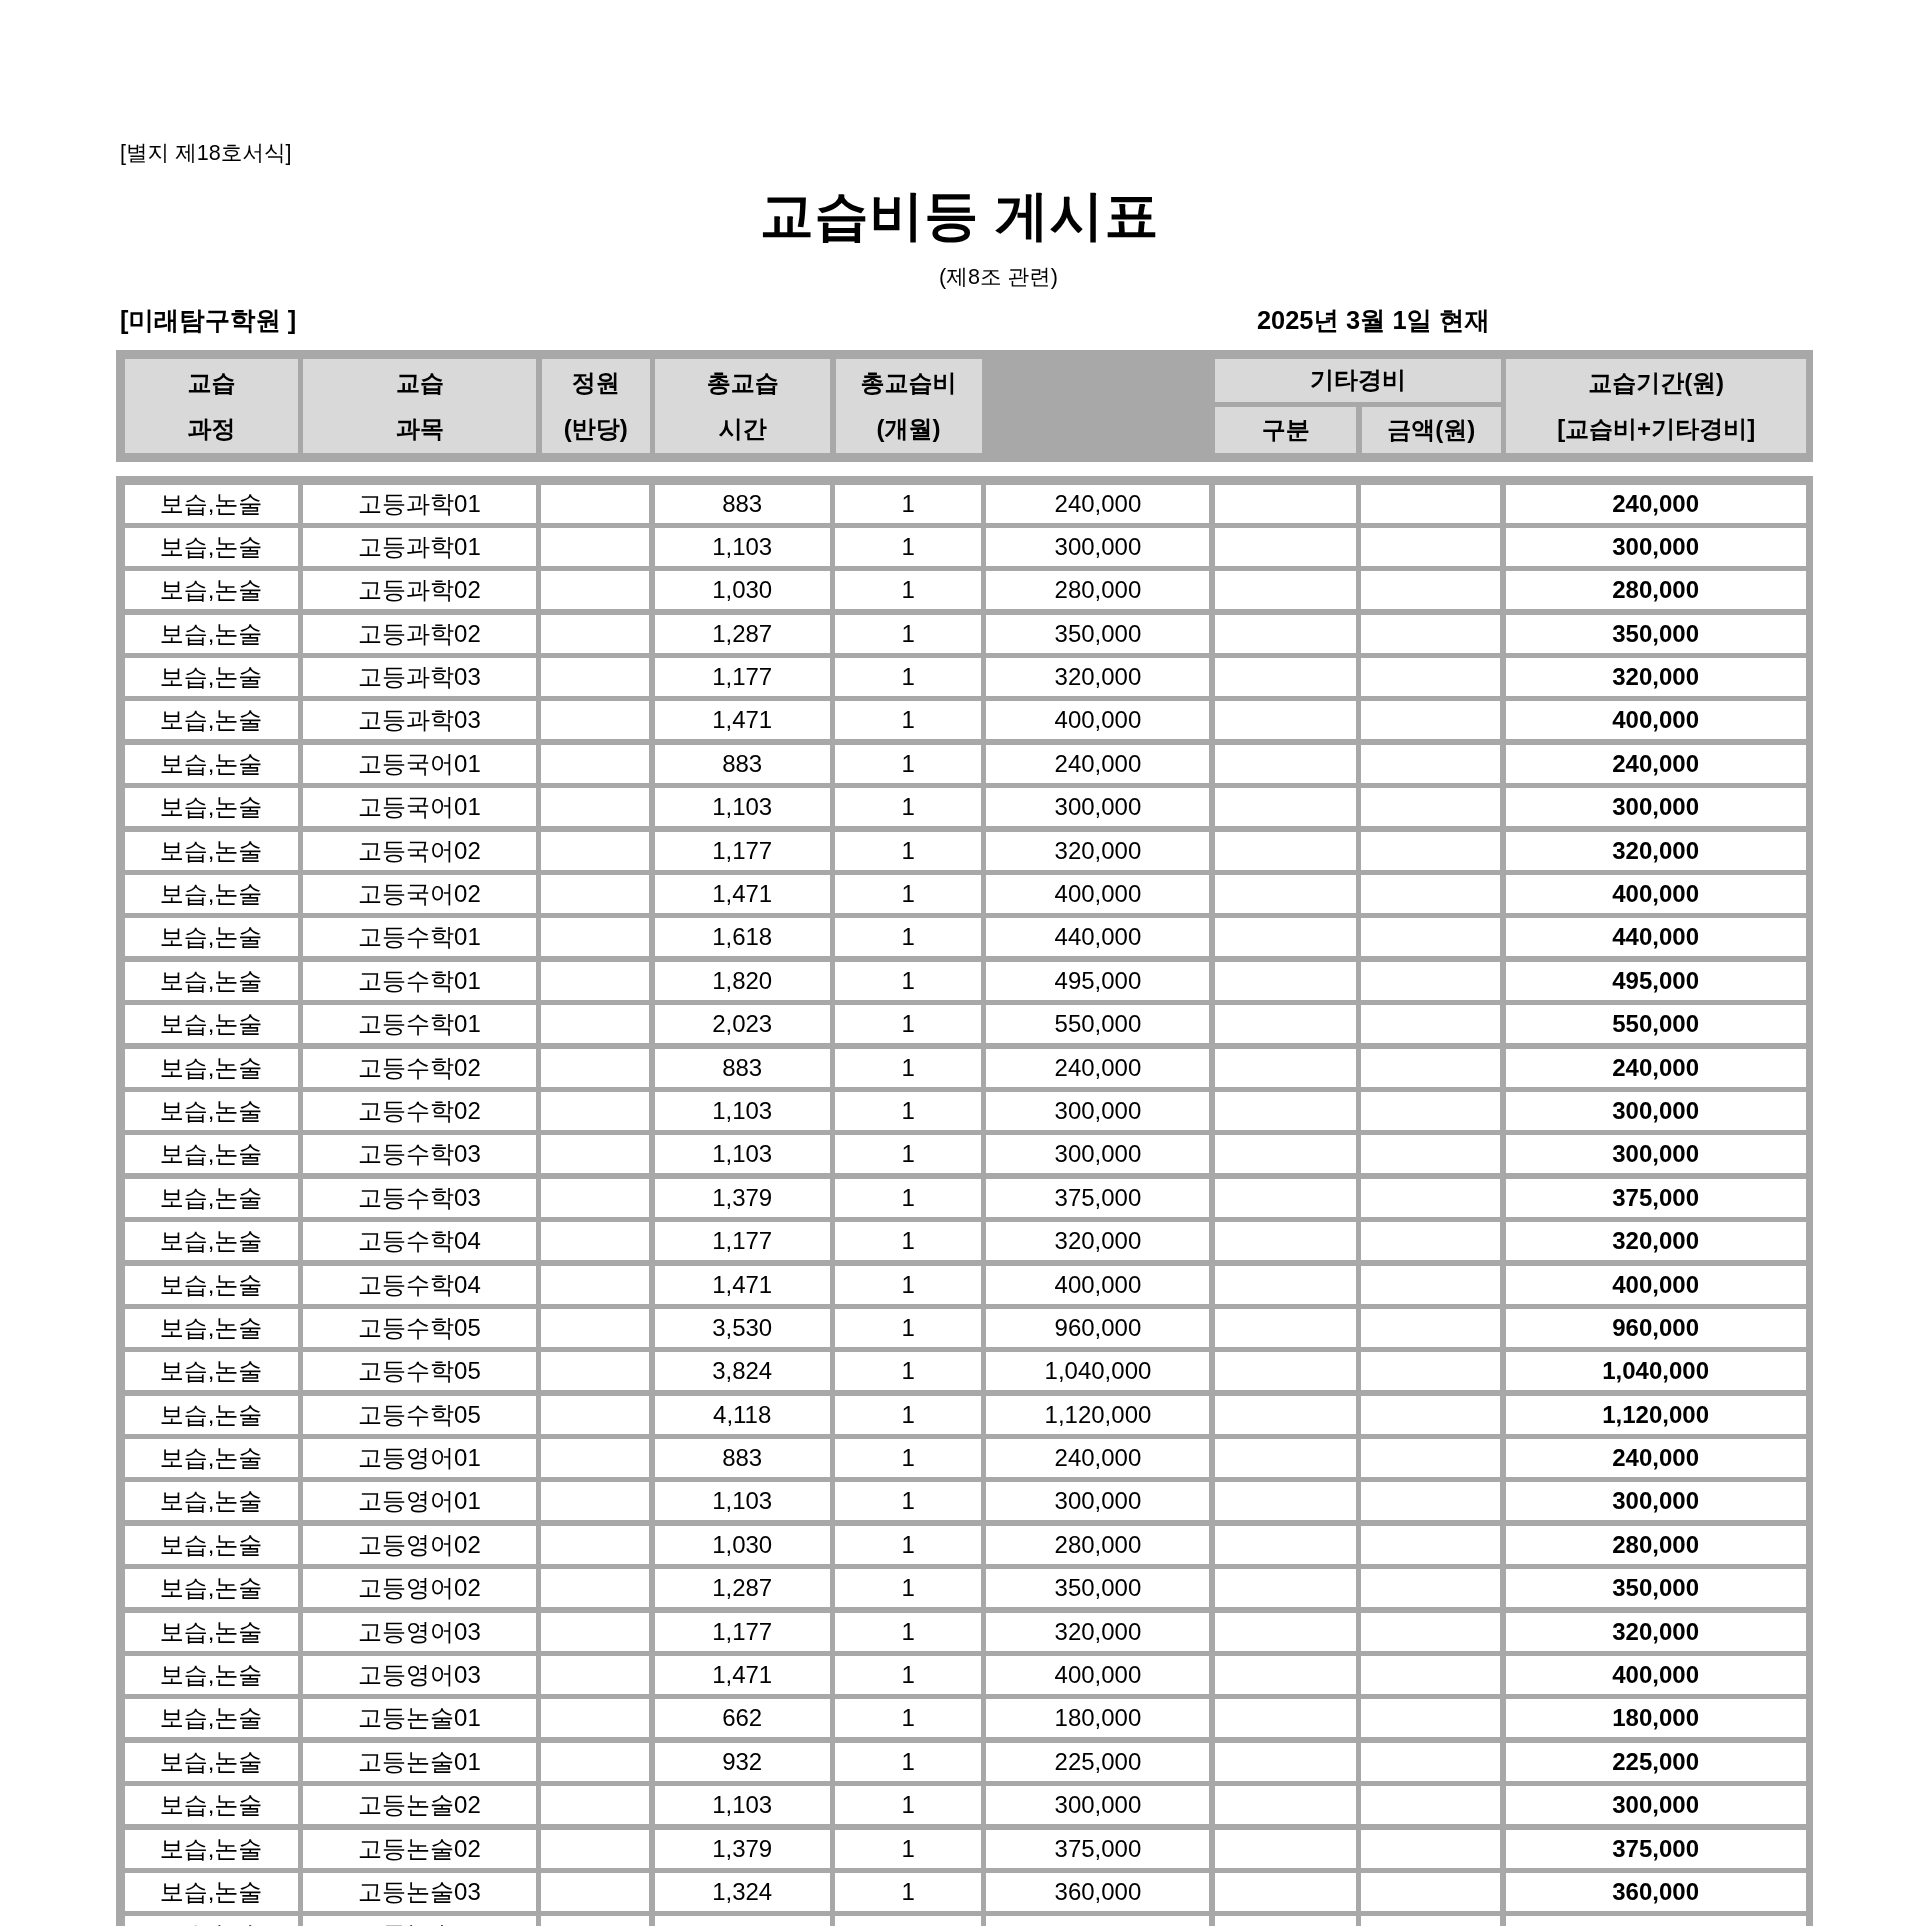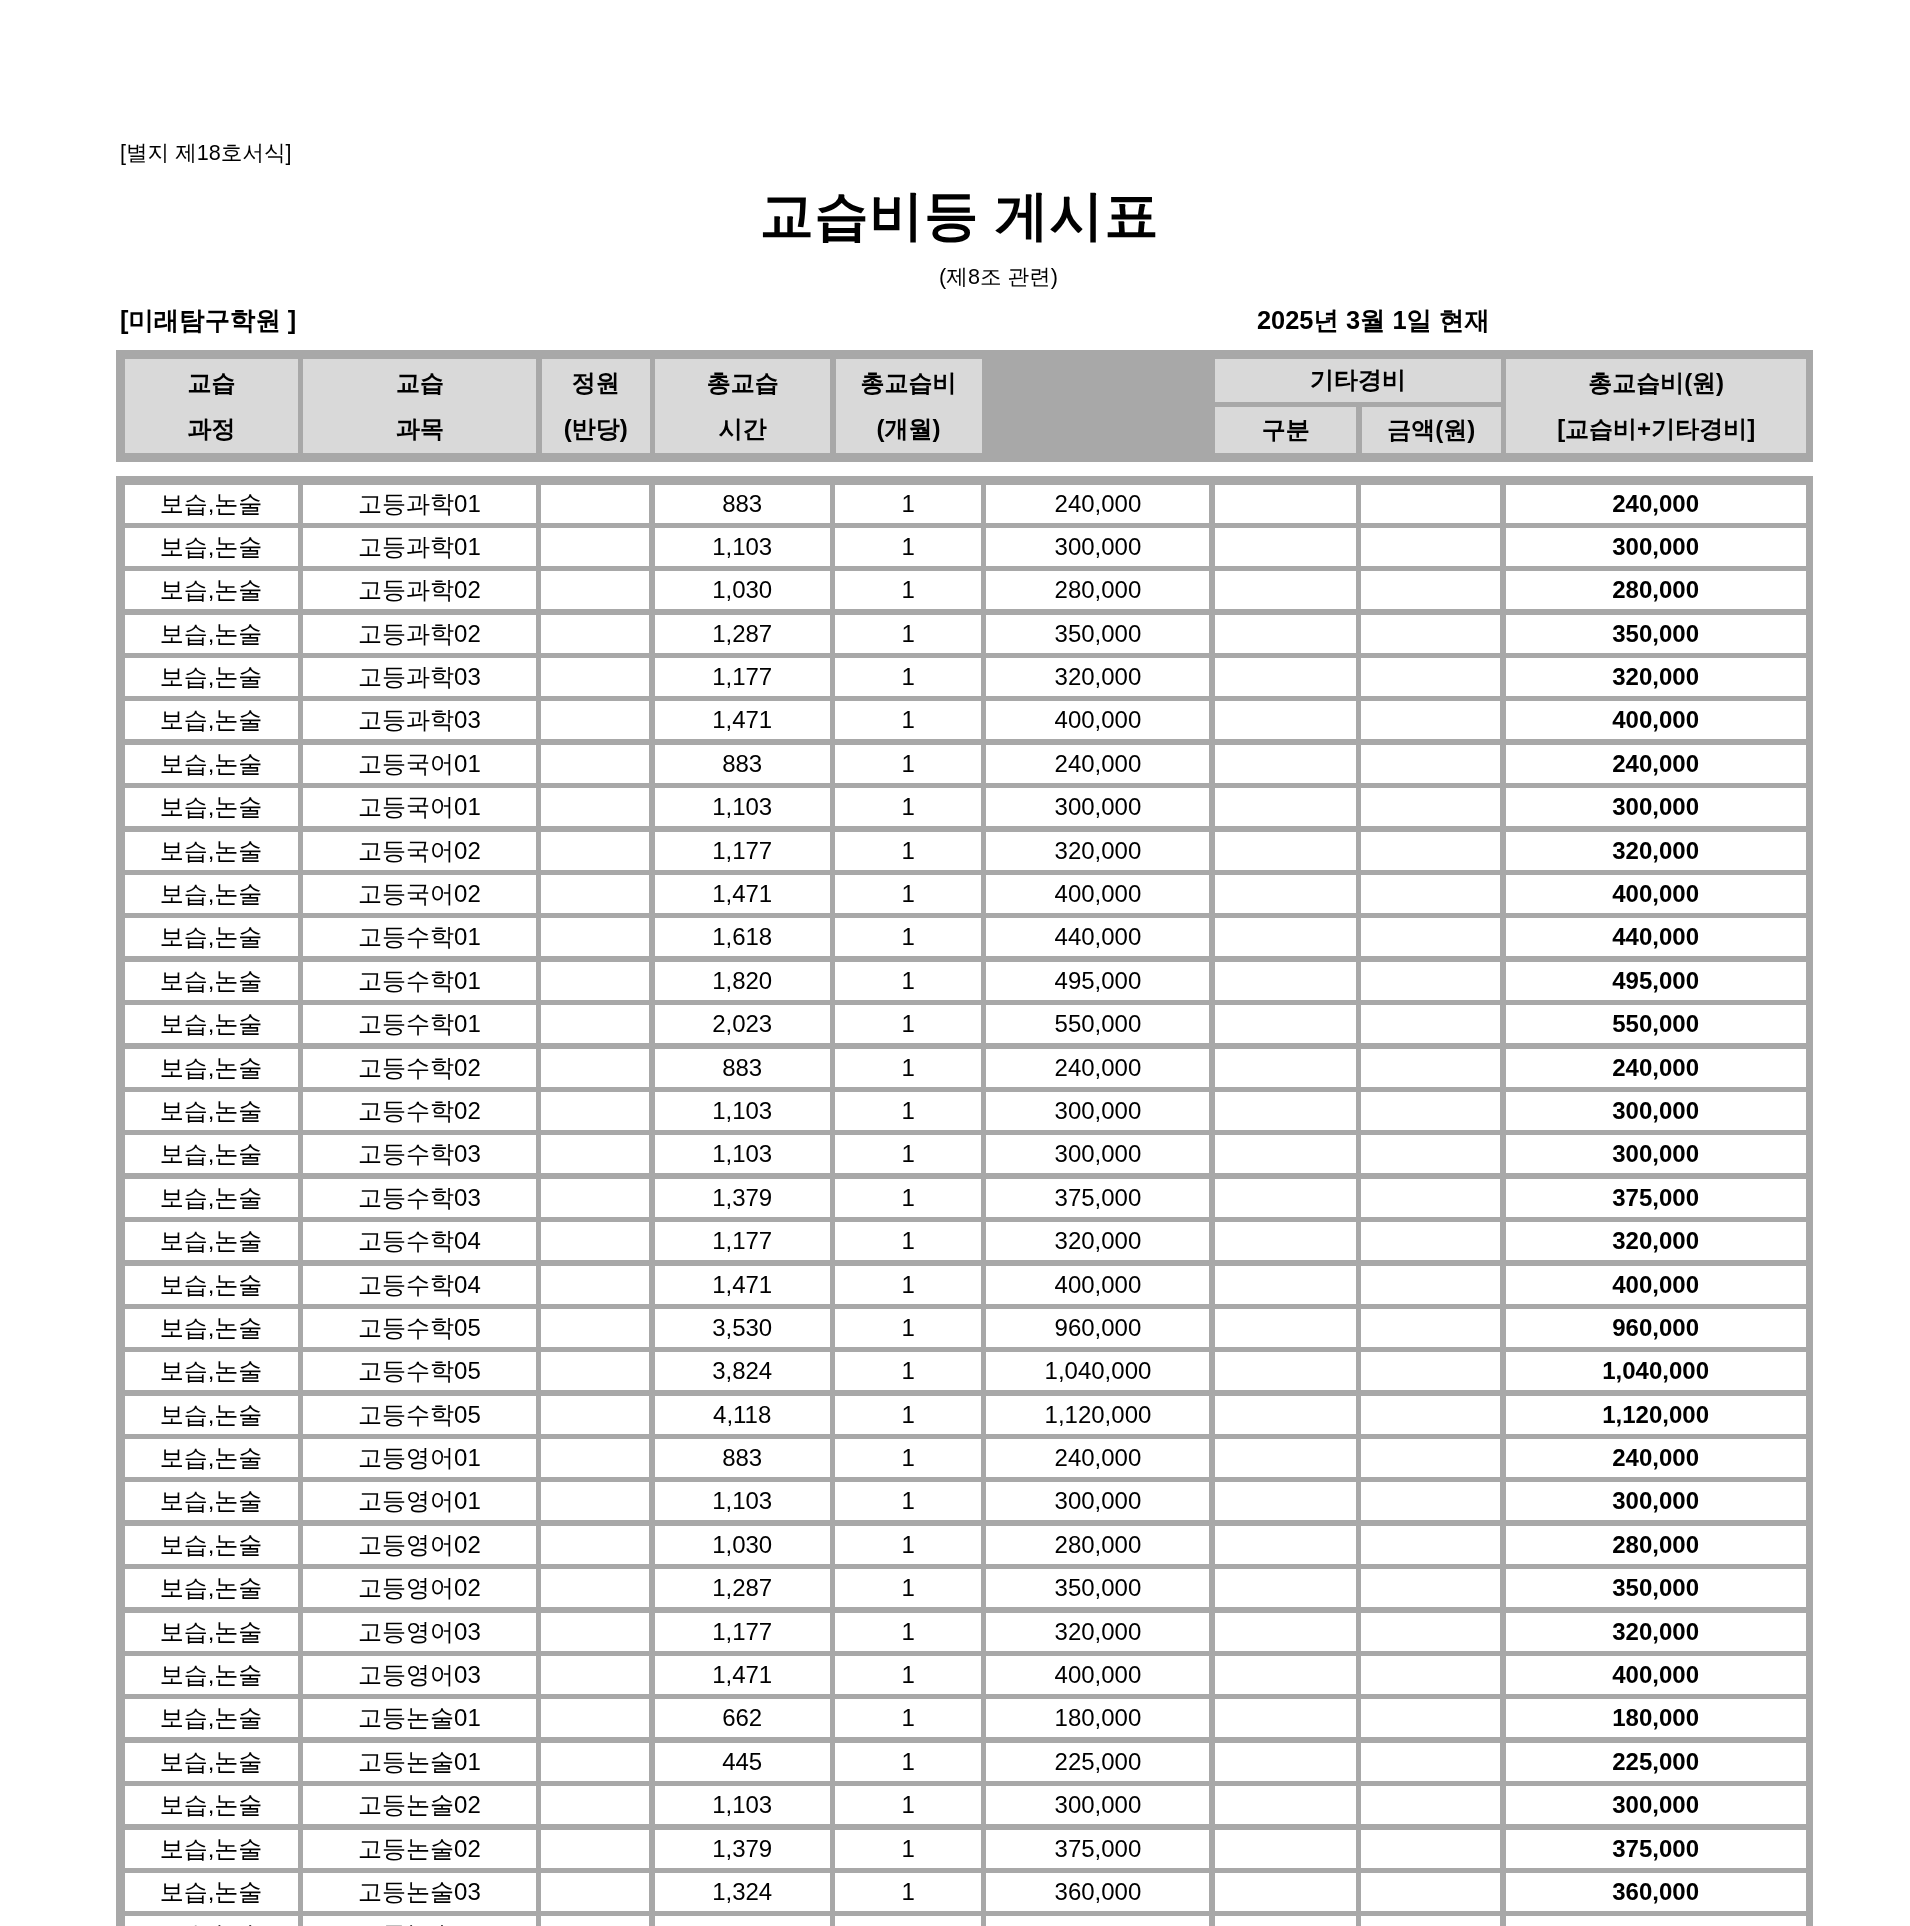--- a/index.html
+++ b/index.html
@@ -63,21 +63,21 @@
       <span>시간</span>
     </div>
     <div class="th two c5">
       <span>총교습비</span>
       <span>(개월)</span>
     </div>
     <div class="th c78">기타경비</div>
     <div class="th c7">구분</div>
     <div class="th c8">금액(원)</div>
     <div class="th two c9">
-      <span>총교습비(원)</span>
+      <span>교습기간(원)</span>
       <span>[교습비+기타경비]</span>
     </div>
   </div>
 
   <div class="tbody">
       <div class="trow"><div class="td td-course">보습,논술</div><div class="td td-subject">고등과학01</div><div class="td td-capacity"></div><div class="td td-hours">883</div><div class="td td-months">1</div><div class="td td-fee">240,000</div><div class="td td-extra_type"></div><div class="td td-extra_amount"></div><div class="td td-total">240,000</div></div>
       <div class="trow"><div class="td td-course">보습,논술</div><div class="td td-subject">고등과학01</div><div class="td td-capacity"></div><div class="td td-hours">1,103</div><div class="td td-months">1</div><div class="td td-fee">300,000</div><div class="td td-extra_type"></div><div class="td td-extra_amount"></div><div class="td td-total">300,000</div></div>
       <div class="trow"><div class="td td-course">보습,논술</div><div class="td td-subject">고등과학02</div><div class="td td-capacity"></div><div class="td td-hours">1,030</div><div class="td td-months">1</div><div class="td td-fee">280,000</div><div class="td td-extra_type"></div><div class="td td-extra_amount"></div><div class="td td-total">280,000</div></div>
       <div class="trow"><div class="td td-course">보습,논술</div><div class="td td-subject">고등과학02</div><div class="td td-capacity"></div><div class="td td-hours">1,287</div><div class="td td-months">1</div><div class="td td-fee">350,000</div><div class="td td-extra_type"></div><div class="td td-extra_amount"></div><div class="td td-total">350,000</div></div>
       <div class="trow"><div class="td td-course">보습,논술</div><div class="td td-subject">고등과학03</div><div class="td td-capacity"></div><div class="td td-hours">1,177</div><div class="td td-months">1</div><div class="td td-fee">320,000</div><div class="td td-extra_type"></div><div class="td td-extra_amount"></div><div class="td td-total">320,000</div></div>
@@ -98,21 +98,21 @@
       <div class="trow"><div class="td td-course">보습,논술</div><div class="td td-subject">고등수학05</div><div class="td td-capacity"></div><div class="td td-hours">3,530</div><div class="td td-months">1</div><div class="td td-fee">960,000</div><div class="td td-extra_type"></div><div class="td td-extra_amount"></div><div class="td td-total">960,000</div></div>
       <div class="trow"><div class="td td-course">보습,논술</div><div class="td td-subject">고등수학05</div><div class="td td-capacity"></div><div class="td td-hours">3,824</div><div class="td td-months">1</div><div class="td td-fee">1,040,000</div><div class="td td-extra_type"></div><div class="td td-extra_amount"></div><div class="td td-total">1,040,000</div></div>
       <div class="trow"><div class="td td-course">보습,논술</div><div class="td td-subject">고등수학05</div><div class="td td-capacity"></div><div class="td td-hours">4,118</div><div class="td td-months">1</div><div class="td td-fee">1,120,000</div><div class="td td-extra_type"></div><div class="td td-extra_amount"></div><div class="td td-total">1,120,000</div></div>
       <div class="trow"><div class="td td-course">보습,논술</div><div class="td td-subject">고등영어01</div><div class="td td-capacity"></div><div class="td td-hours">883</div><div class="td td-months">1</div><div class="td td-fee">240,000</div><div class="td td-extra_type"></div><div class="td td-extra_amount"></div><div class="td td-total">240,000</div></div>
       <div class="trow"><div class="td td-course">보습,논술</div><div class="td td-subject">고등영어01</div><div class="td td-capacity"></div><div class="td td-hours">1,103</div><div class="td td-months">1</div><div class="td td-fee">300,000</div><div class="td td-extra_type"></div><div class="td td-extra_amount"></div><div class="td td-total">300,000</div></div>
       <div class="trow"><div class="td td-course">보습,논술</div><div class="td td-subject">고등영어02</div><div class="td td-capacity"></div><div class="td td-hours">1,030</div><div class="td td-months">1</div><div class="td td-fee">280,000</div><div class="td td-extra_type"></div><div class="td td-extra_amount"></div><div class="td td-total">280,000</div></div>
       <div class="trow"><div class="td td-course">보습,논술</div><div class="td td-subject">고등영어02</div><div class="td td-capacity"></div><div class="td td-hours">1,287</div><div class="td td-months">1</div><div class="td td-fee">350,000</div><div class="td td-extra_type"></div><div class="td td-extra_amount"></div><div class="td td-total">350,000</div></div>
       <div class="trow"><div class="td td-course">보습,논술</div><div class="td td-subject">고등영어03</div><div class="td td-capacity"></div><div class="td td-hours">1,177</div><div class="td td-months">1</div><div class="td td-fee">320,000</div><div class="td td-extra_type"></div><div class="td td-extra_amount"></div><div class="td td-total">320,000</div></div>
       <div class="trow"><div class="td td-course">보습,논술</div><div class="td td-subject">고등영어03</div><div class="td td-capacity"></div><div class="td td-hours">1,471</div><div class="td td-months">1</div><div class="td td-fee">400,000</div><div class="td td-extra_type"></div><div class="td td-extra_amount"></div><div class="td td-total">400,000</div></div>
       <div class="trow"><div class="td td-course">보습,논술</div><div class="td td-subject">고등논술01</div><div class="td td-capacity"></div><div class="td td-hours">662</div><div class="td td-months">1</div><div class="td td-fee">180,000</div><div class="td td-extra_type"></div><div class="td td-extra_amount"></div><div class="td td-total">180,000</div></div>
-      <div class="trow"><div class="td td-course">보습,논술</div><div class="td td-subject">고등논술01</div><div class="td td-capacity"></div><div class="td td-hours">445</div><div class="td td-months">1</div><div class="td td-fee">225,000</div><div class="td td-extra_type"></div><div class="td td-extra_amount"></div><div class="td td-total">225,000</div></div>
+      <div class="trow"><div class="td td-course">보습,논술</div><div class="td td-subject">고등논술01</div><div class="td td-capacity"></div><div class="td td-hours">932</div><div class="td td-months">1</div><div class="td td-fee">225,000</div><div class="td td-extra_type"></div><div class="td td-extra_amount"></div><div class="td td-total">225,000</div></div>
       <div class="trow"><div class="td td-course">보습,논술</div><div class="td td-subject">고등논술02</div><div class="td td-capacity"></div><div class="td td-hours">1,103</div><div class="td td-months">1</div><div class="td td-fee">300,000</div><div class="td td-extra_type"></div><div class="td td-extra_amount"></div><div class="td td-total">300,000</div></div>
       <div class="trow"><div class="td td-course">보습,논술</div><div class="td td-subject">고등논술02</div><div class="td td-capacity"></div><div class="td td-hours">1,379</div><div class="td td-months">1</div><div class="td td-fee">375,000</div><div class="td td-extra_type"></div><div class="td td-extra_amount"></div><div class="td td-total">375,000</div></div>
       <div class="trow"><div class="td td-course">보습,논술</div><div class="td td-subject">고등논술03</div><div class="td td-capacity"></div><div class="td td-hours">1,324</div><div class="td td-months">1</div><div class="td td-fee">360,000</div><div class="td td-extra_type"></div><div class="td td-extra_amount"></div><div class="td td-total">360,000</div></div>
       <div class="trow"><div class="td td-course">보습,논술</div><div class="td td-subject">고등논술03</div><div class="td td-capacity"></div><div class="td td-hours">1,655</div><div class="td td-months">1</div><div class="td td-fee">450,000</div><div class="td td-extra_type"></div><div class="td td-extra_amount"></div><div class="td td-total">450,000</div></div>
       <div class="trow"></div>
       <div class="trow"></div>
       <div class="trow"></div>
       <div class="trow"></div>
       <div class="trow"></div>
       <div class="trow"></div>

